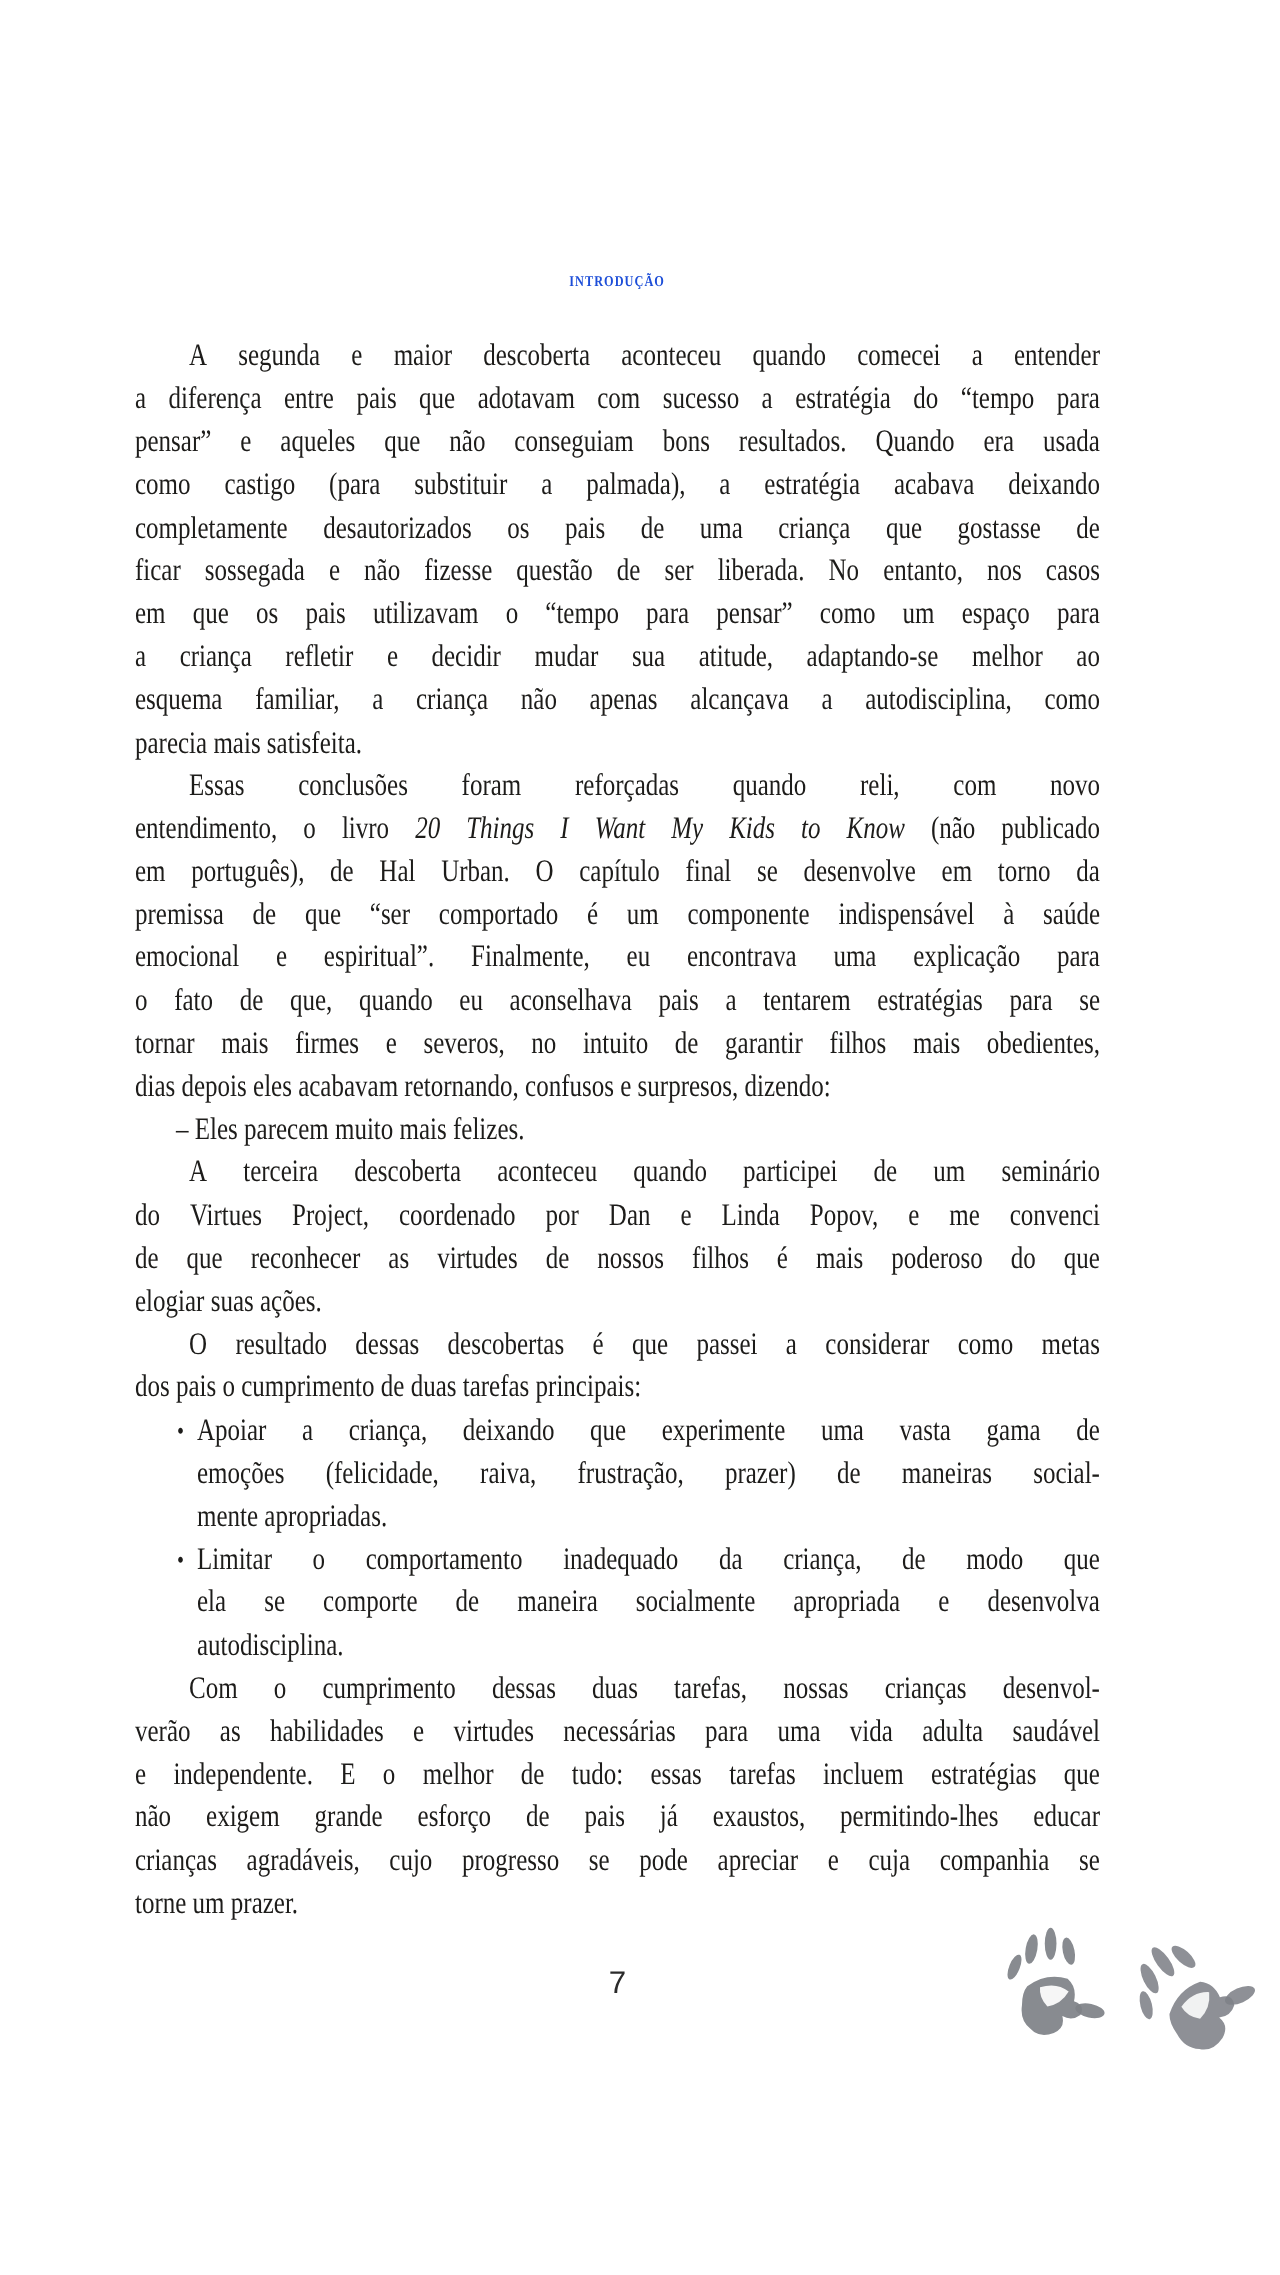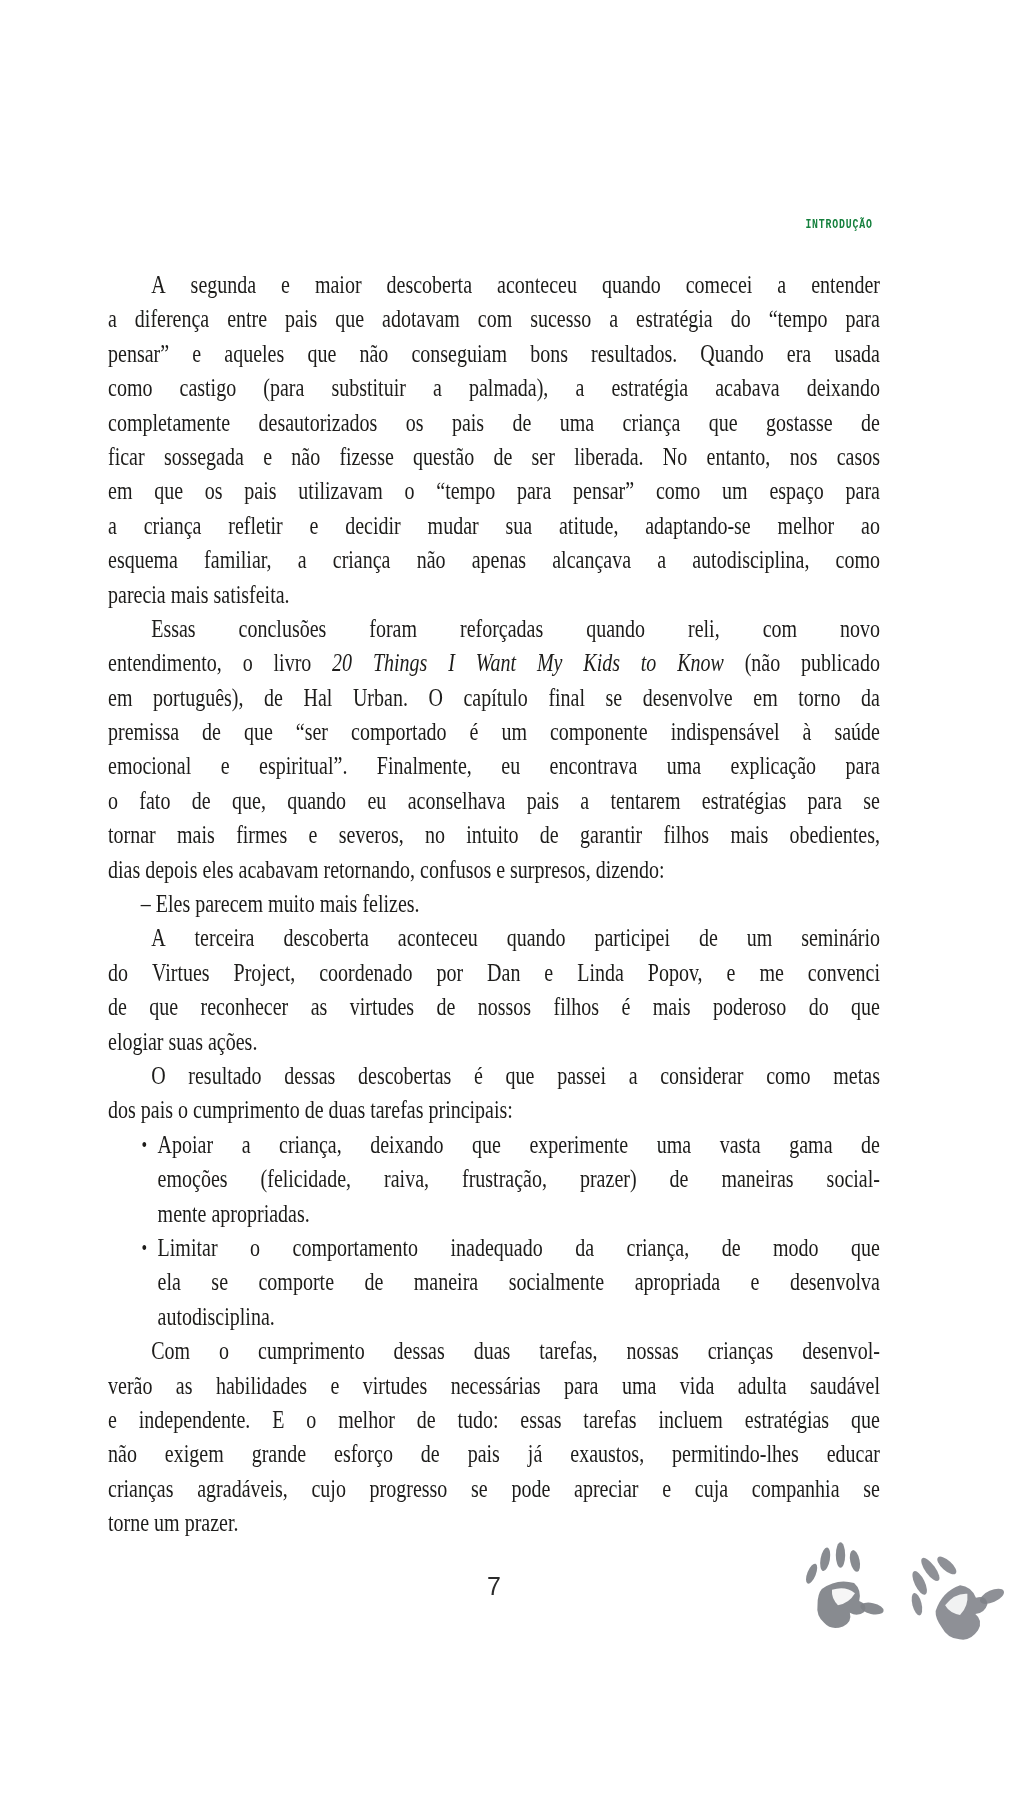--- a/index.html
+++ b/index.html
@@ -5,24 +5,24 @@
   html,body{margin:0;padding:0;}
   body{
     width:1024px;height:1820px;position:relative;
     background:#ffffff;overflow:hidden;
     font-family:"Liberation Serif", serif;
     color:#1d1c1a;
   }
   .page{position:absolute;inset:0;background:#fff;}
   .running-head{
     position:absolute;top:218px;left:108px;width:772px;
-    text-align:right;
-    font-family:Liberation Mono, monospace;
+    text-align:center;
+    font-family:Liberation Serif, serif;
     font-weight:bold;font-size:12px;letter-spacing:1px;
-    color:#15803d;
+    color:#1d4ed8;
   }
   .running-head .squeeze{display:inline-block;transform:scaleX(.82);transform-origin:center;}
   .text-block{
     position:absolute;left:108px;top:268px;width:965px;
     transform:scaleX(.80);transform-origin:0 0;
     font-size:25px;line-height:34.4px;
     color:#1d1c1a;
   }
   .ln{position:relative;height:34.4px;white-space:nowrap;}
   .ln.j{display:flex;justify-content:space-between;white-space:normal;}

